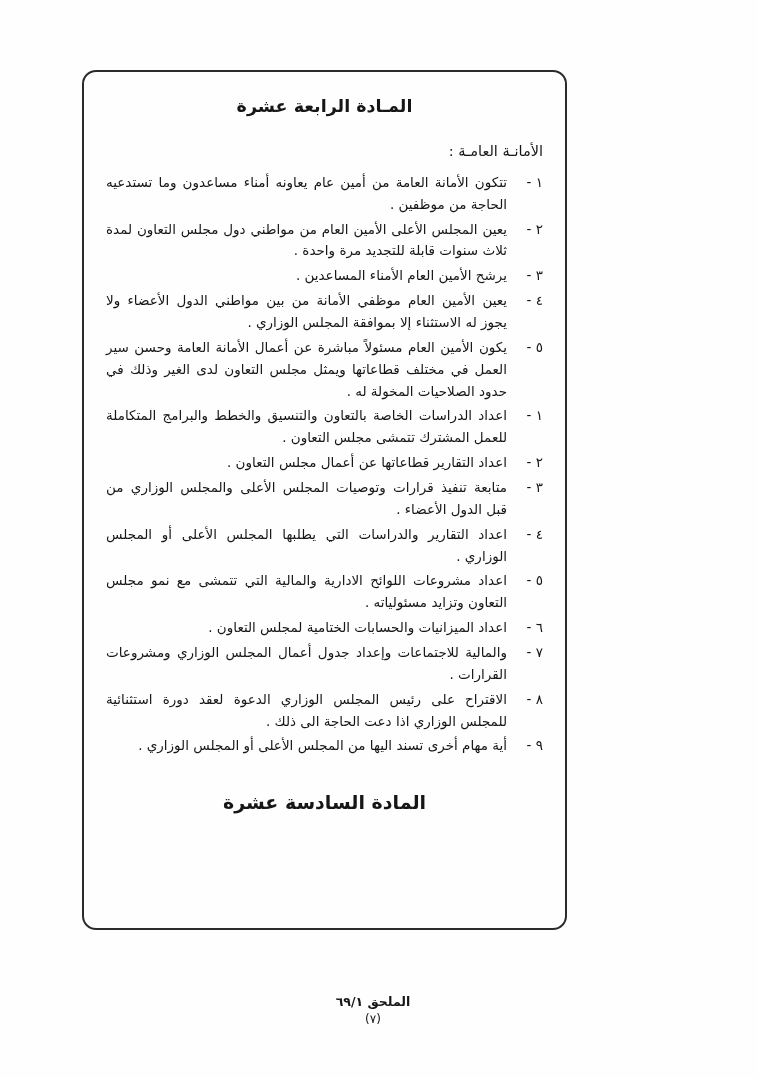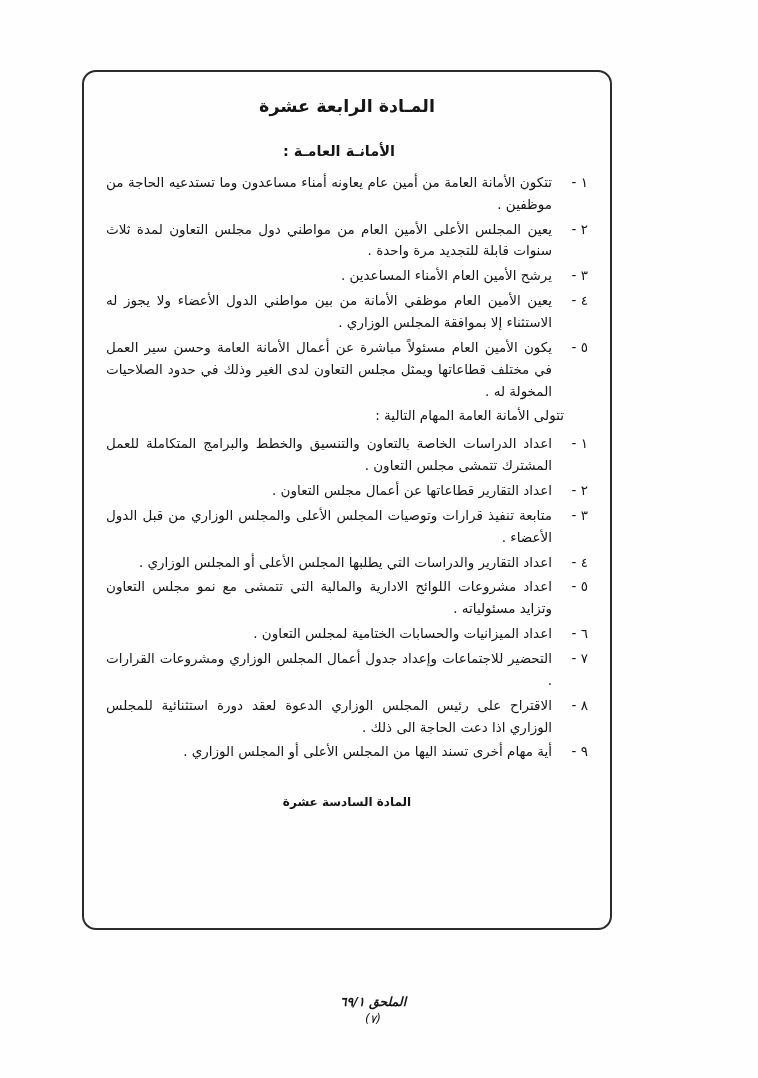--- a/index.html
+++ b/index.html
@@ -12,43 +12,43 @@
   }
   .sheet {
     position: relative;
     width: 758px; height: 1078px;
     background: #fefefe;
     overflow: hidden;
   }
   .frame {
     position: absolute;
     top: 70px; left: 82px;
-    width: 530px;
+    width: 485px;
     min-height: 860px;
     border: 2px solid #2b2b2b;
     border-radius: 14px;
     padding: 14px 22px 18px 22px;
     direction: rtl;
     font-size: 13.5px;
     line-height: 1.62;
     background: #fefefe;
   }
   .article-title {
     text-align: center;
     font-weight: bold;
     font-size: 17.5px;
     margin: 24px 0 16px 0;
   }
   .article-title.first { margin-top: 6px; margin-bottom: 20px; }
-  .article-title.small { font-size: 12px; margin-top: 30px; }
+  .article-title.small { font-size: 19px; margin-top: 30px; }
   .section-heading {
-    font-weight: bold;
+    font-weight: normal;
     font-size: 14.5px;
-    margin: 2px 16px 8px 0;
-    text-align: center;
+    margin: 2px 0 8px 0;
+    text-align: right;
   }
   .intro-line {
     margin: 0 24px 6px 0;
     text-align: right;
   }
   .item {
     display: flex;
     margin-bottom: 3px;
   }
   .item .num {
@@ -64,21 +64,20 @@
     margin-top: 10px;
     text-indent: 28px;
     text-align: justify;
   }
   .footer {
     position: absolute;
     top: 994px; left: 0;
     width: 746px;
     text-align: center;
     direction: rtl;
-    font-style: italic;
   }
   .footer .annex { font-weight: bold; font-size: 12.5px; }
   .footer .pagenum { font-size: 12px; margin-top: 3px; }
 </style>
 </head>
 <body>
 
 <div class="sheet">
 
   <div class="frame">
@@ -100,21 +99,20 @@
     </div>
     <div class="item">
       <span class="num">٤ -</span>
       <span class="txt">يعين الأمين العام موظفي الأمانة من بين مواطني الدول الأعضاء ولا يجوز له الاستثناء إلا بموافقة المجلس الوزاري .</span>
     </div>
     <div class="item">
       <span class="num">٥ -</span>
       <span class="txt">يكون الأمين العام مسئولاً مباشرة عن أعمال الأمانة العامة وحسن سير العمل في مختلف قطاعاتها ويمثل مجلس التعاون لدى الغير وذلك في حدود الصلاحيات المخولة له .</span>
     </div>
 
-    <p class="intro-line">تتولى الأمانة العامة المهام التالية :</p>
 
     <div class="item">
       <span class="num">١ -</span>
       <span class="txt">اعداد الدراسات الخاصة بالتعاون والتنسيق والخطط والبرامج المتكاملة للعمل المشترك تتمشى مجلس التعاون .</span>
     </div>
     <div class="item">
       <span class="num">٢ -</span>
       <span class="txt">اعداد التقارير قطاعاتها عن أعمال مجلس التعاون .</span>
     </div>
     <div class="item">
@@ -128,21 +126,21 @@
     <div class="item">
       <span class="num">٥ -</span>
       <span class="txt">اعداد مشروعات اللوائح الادارية والمالية التي تتمشى مع نمو مجلس التعاون وتزايد مسئولياته .</span>
     </div>
     <div class="item">
       <span class="num">٦ -</span>
       <span class="txt">اعداد الميزانيات والحسابات الختامية لمجلس التعاون .</span>
     </div>
     <div class="item">
       <span class="num">٧ -</span>
-      <span class="txt">التحضير للاجتماعات وإعداد جدول أعمال المجلس الوزاري ومشروعات القرارات .</span>
+      <span class="txt">والمالية للاجتماعات وإعداد جدول أعمال المجلس الوزاري ومشروعات القرارات .</span>
     </div>
     <div class="item">
       <span class="num">٨ -</span>
       <span class="txt">الاقتراح على رئيس المجلس الوزاري الدعوة لعقد دورة استثنائية للمجلس الوزاري اذا دعت الحاجة الى ذلك .</span>
     </div>
     <div class="item">
       <span class="num">٩ -</span>
       <span class="txt">أية مهام أخرى تسند اليها من المجلس الأعلى أو المجلس الوزاري .</span>
     </div>
 

